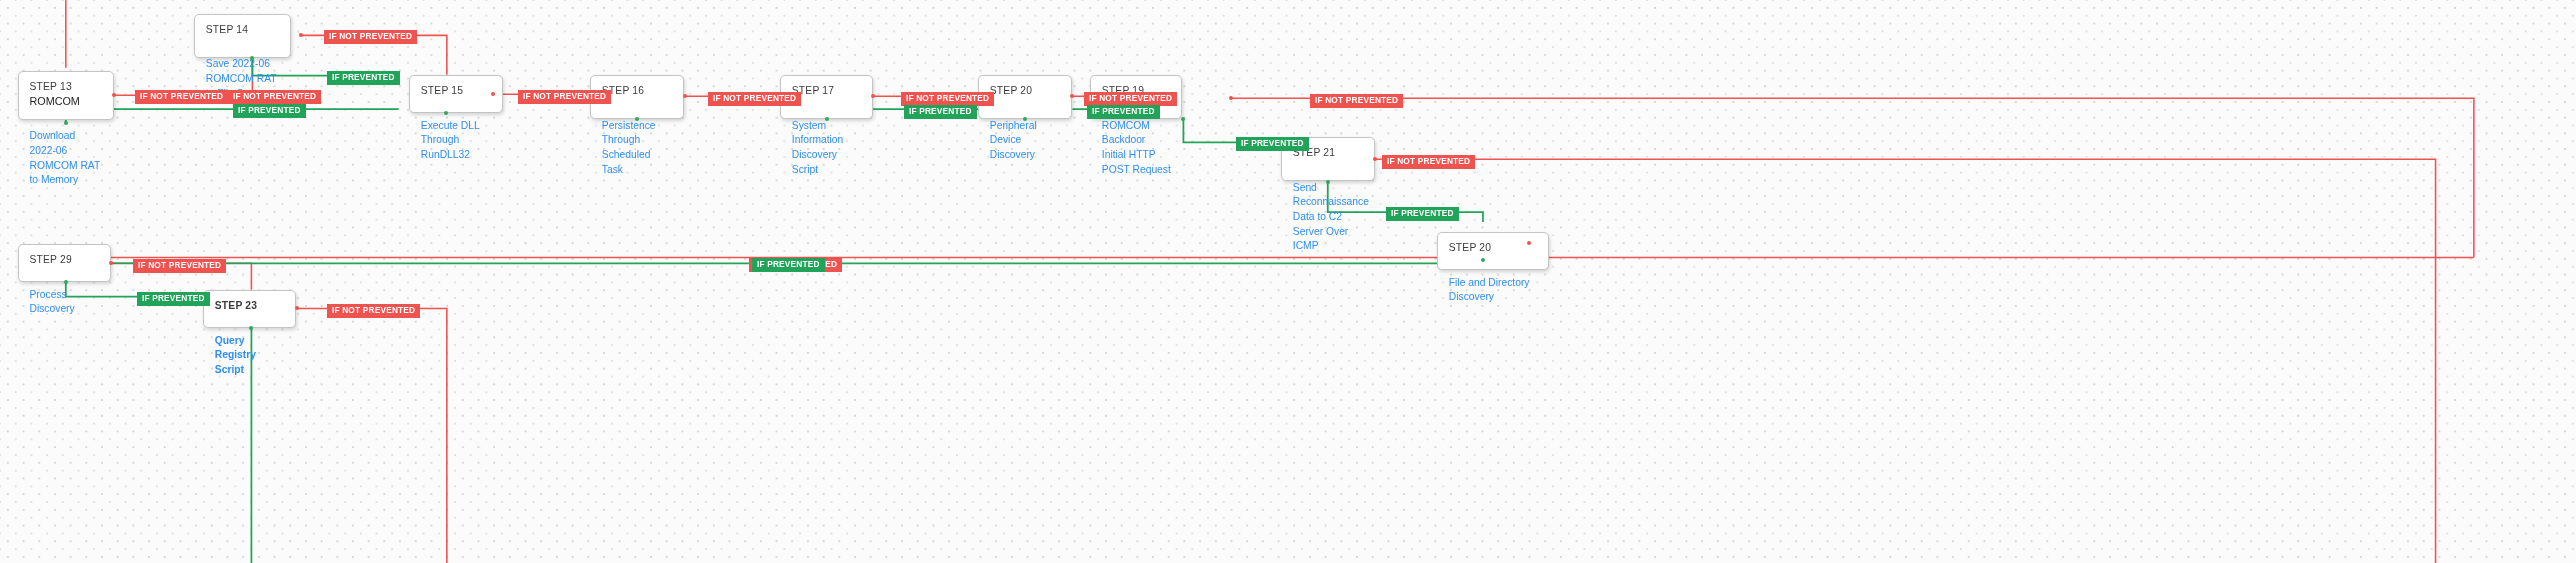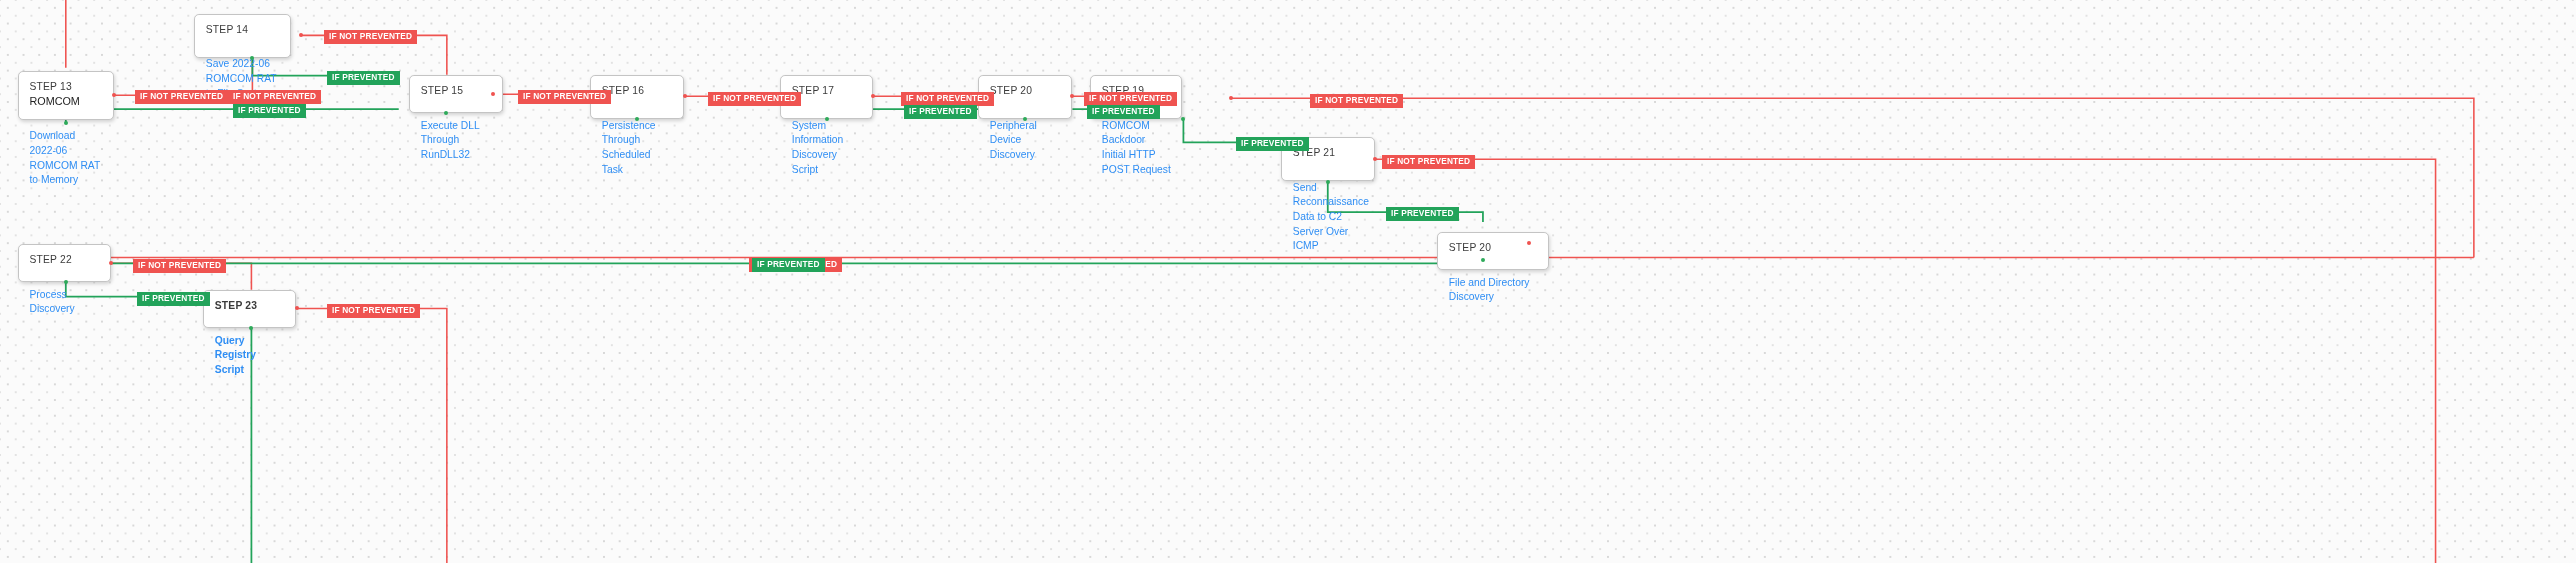--- a/index.html
+++ b/index.html
@@ -172,21 +172,21 @@
     <div class="step">STEP 21</div>
     <div class="title">Send Reconnaissance Data to C2 Server Over ICMP</div>
   </div>
 
   <div class="node" style="left:1437px;top:232px;width:112px;height:38px;">
     <div class="step">STEP 20</div>
     <div class="title">File and Directory Discovery</div>
   </div>
 
   <div class="node" style="left:17.7px;top:244px;width:93px;height:38px;">
-    <div class="step">STEP 22</div>
+    <div class="step">STEP 29</div>
     <div class="title">Process Discovery</div>
   </div>
 
   <div class="node" style="left:203px;top:290px;width:93px;height:38px;font-weight:bold;">
     <div class="step">STEP 23</div>
     <div class="title">Query Registry Script</div>
   </div>
 
   <div class="port red" style="left:112px;top:93px;"></div>
   <div class="port green" style="left:64px;top:121px;"></div>

